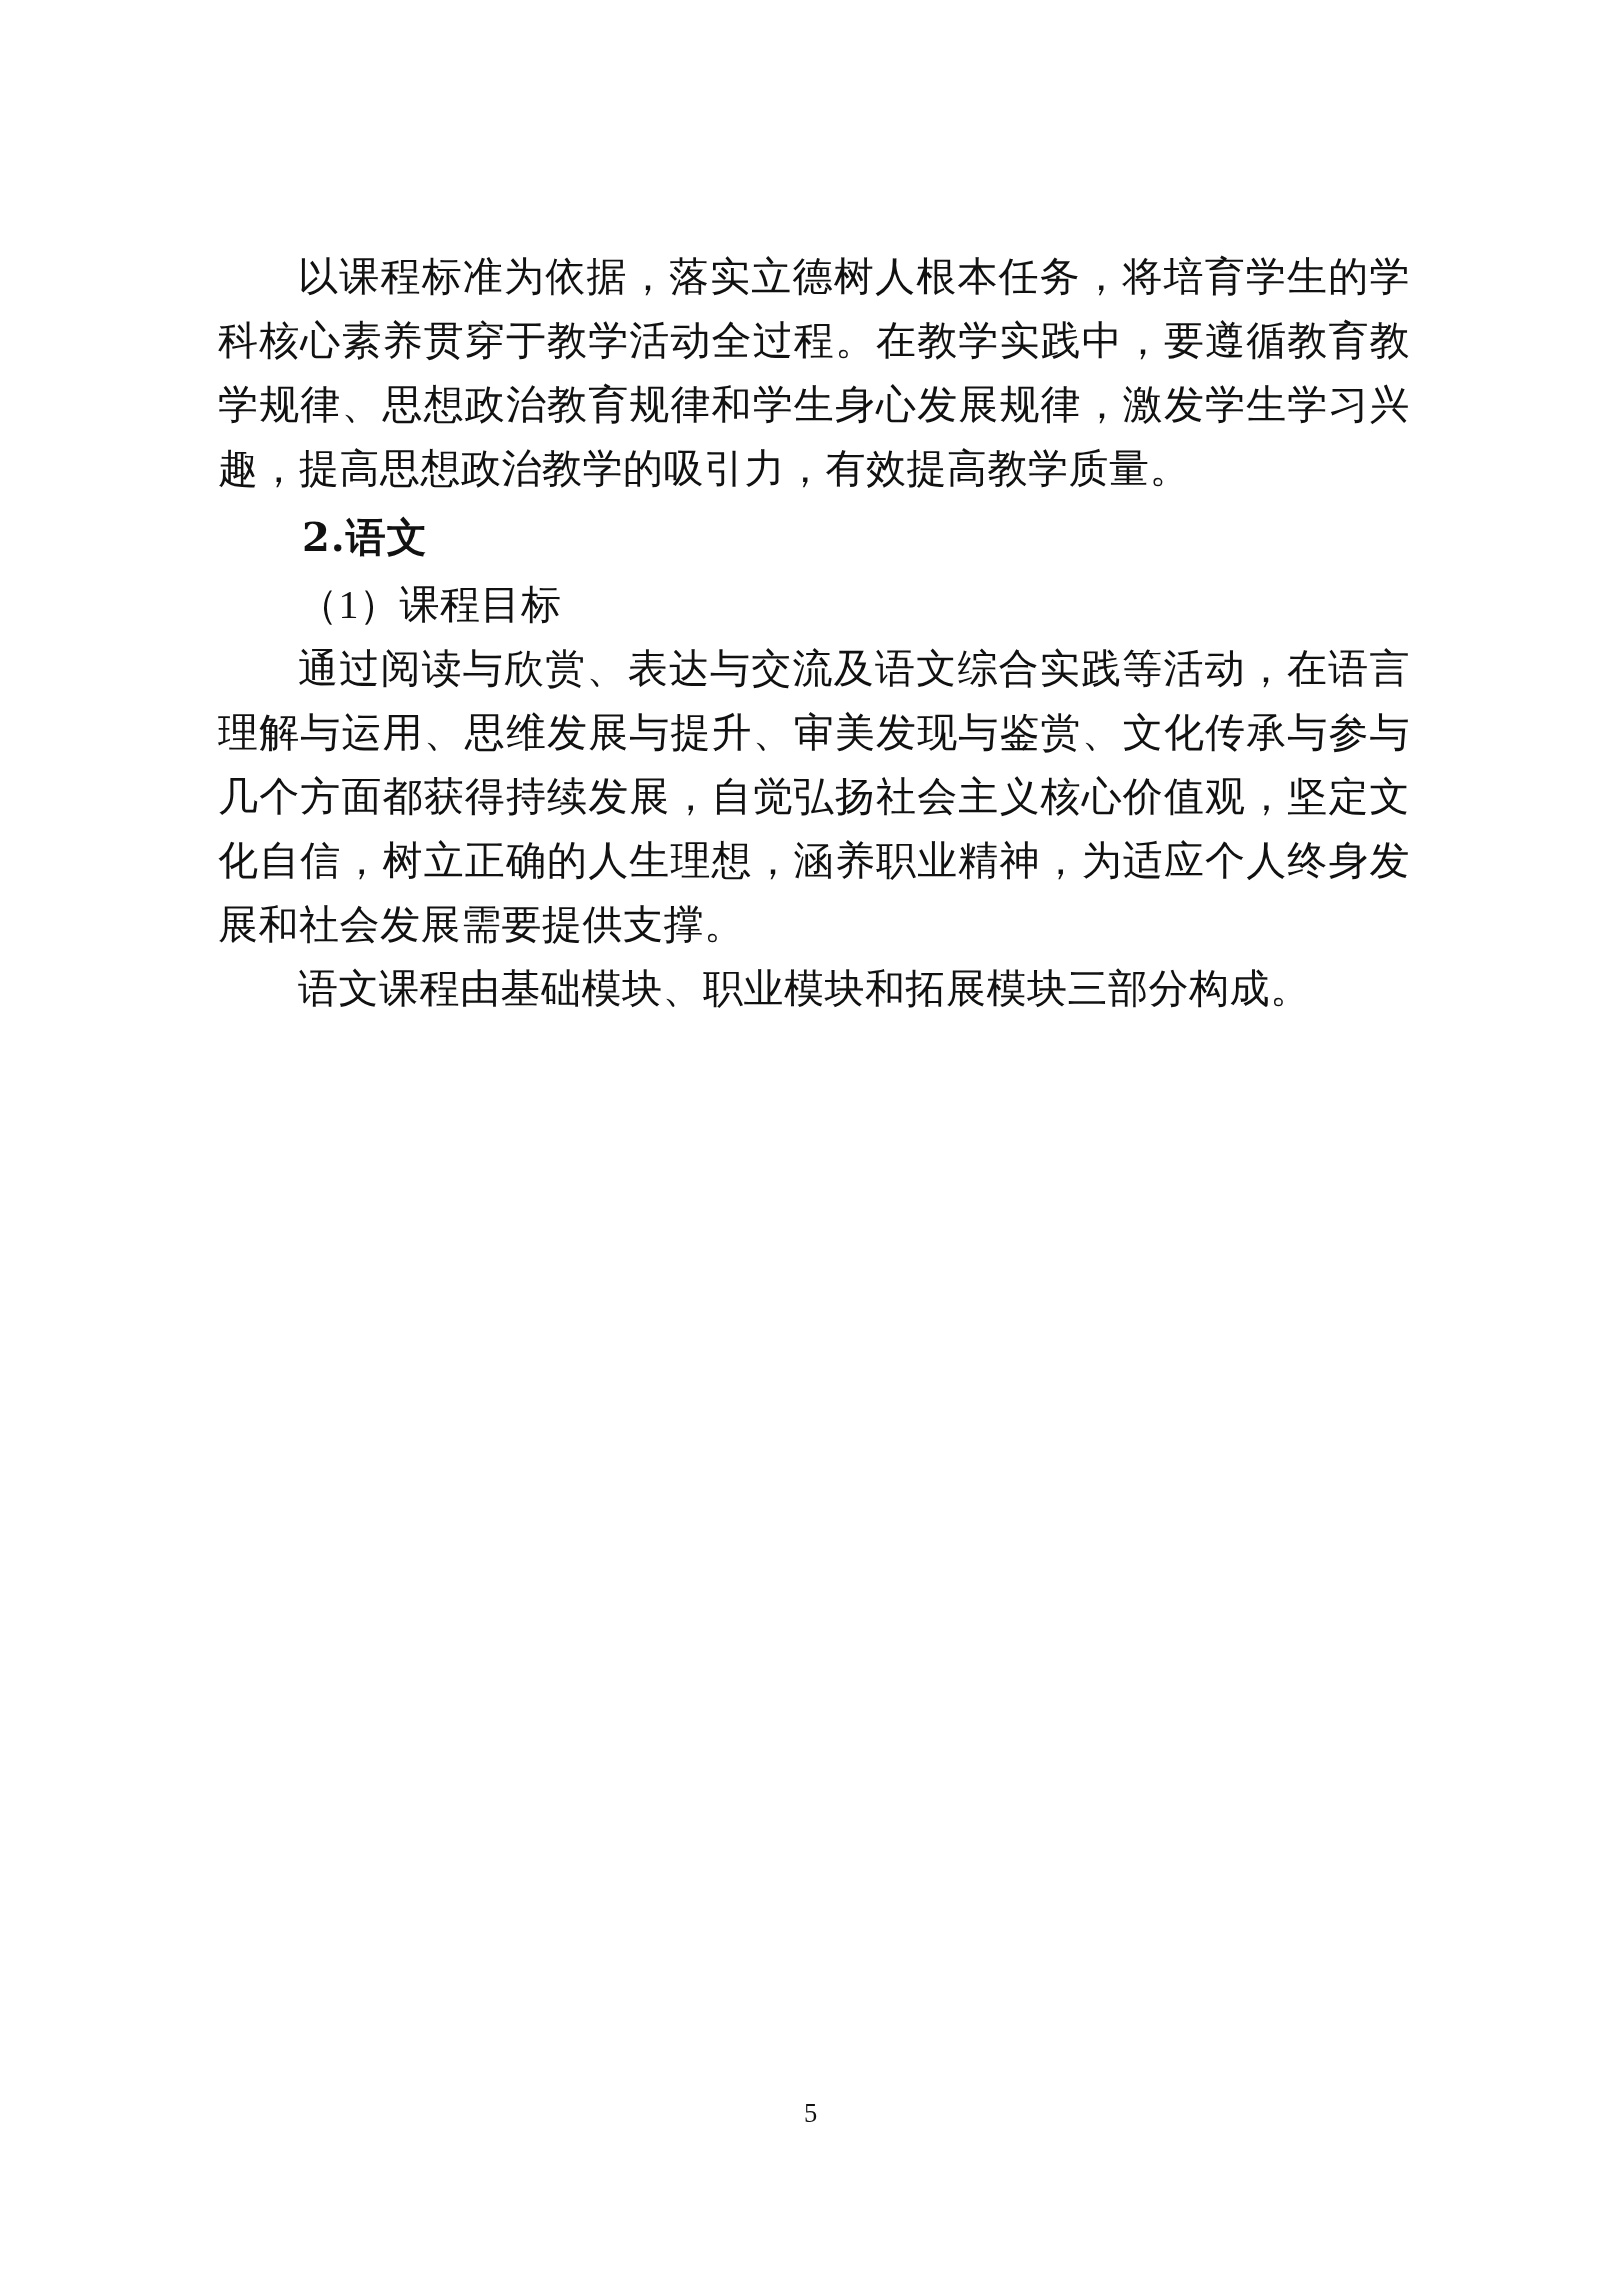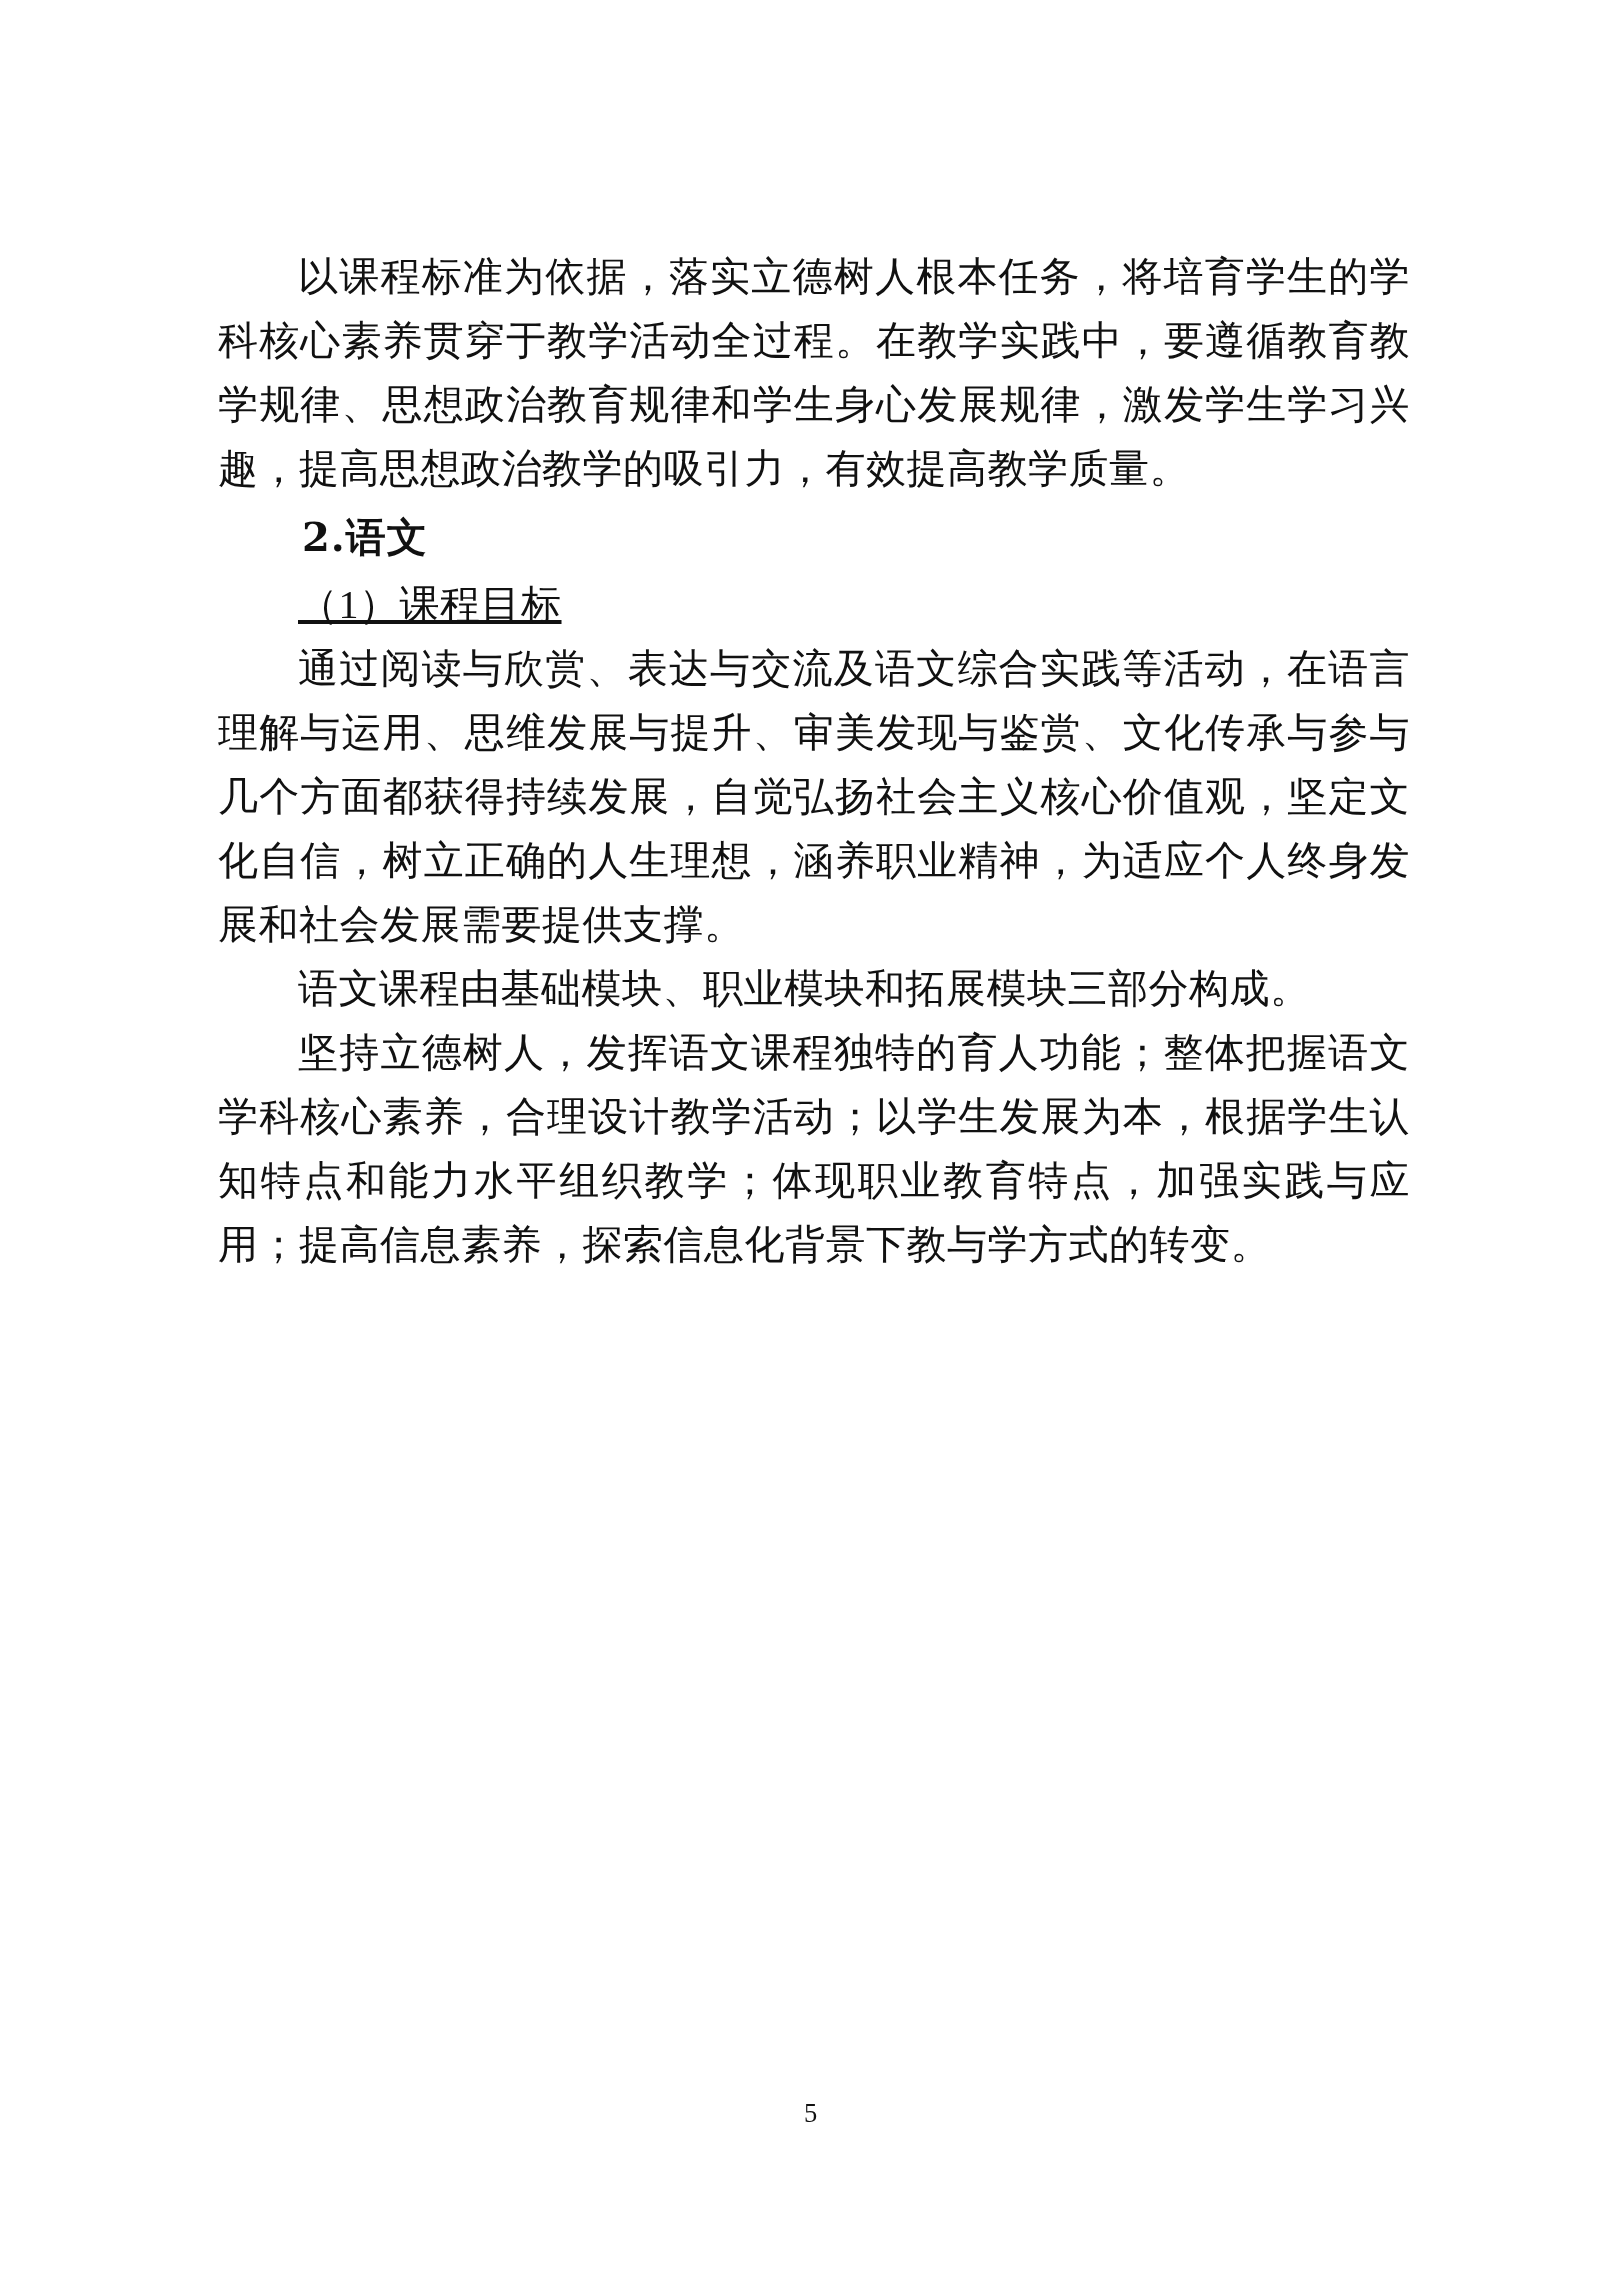--- a/index.html
+++ b/index.html
@@ -38,21 +38,20 @@
   p.heading {
     margin: 4px;
     text-indent: 2em;
     font-weight: bold;
     font-family: "DejaVu Serif", "Liberation Serif", serif;
     letter-spacing: 1px;
   }
   p.sub {
     margin: 0;
     text-indent: 2em;
-    text-decoration: underline;
   }
   .page-number {
     position: absolute;
     left: 0;
     right: 0;
     top: 2098px;
     text-align: center;
     font-size: 26.5px;
     font-family: "Liberation Serif", "DejaVu Serif", serif;
     color: #111111;
@@ -61,17 +60,16 @@
 </head>
 <body>
 
 <div class="page">
   <div class="doc-body">
     <p class="para">以课程标准为依据，落实立德树人根本任务，将培育学生的学科核心素养贯穿于教学活动全过程。在教学实践中，要遵循教育教学规律、思想政治教育规律和学生身心发展规律，激发学生学习兴趣，提高思想政治教学的吸引力，有效提高教学质量。</p>
     <p class="heading">2.语文</p>
     <p class="sub">（1）课程目标</p>
     <p class="para">通过阅读与欣赏、表达与交流及语文综合实践等活动，在语言理解与运用、思维发展与提升、审美发现与鉴赏、文化传承与参与几个方面都获得持续发展，自觉弘扬社会主义核心价值观，坚定文化自信，树立正确的人生理想，涵养职业精神，为适应个人终身发展和社会发展需要提供支撑。</p>
     <p class="para">语文课程由基础模块、职业模块和拓展模块三部分构成。</p>
-    <p class="para">坚持立德树人，发挥语文课程独特的育人功能；整体把握语文学科核心素养，合理设计教学活动；以学生发展为本，根据学生认知特点和能力水平组织教学；体现职业教育特点，加强实践与应用；提高信息素养，探索信息化背景下教与学方式的转变。</p>
   </div>
   <div class="page-number">5</div>
 </div>
 
 
 </body></html>

